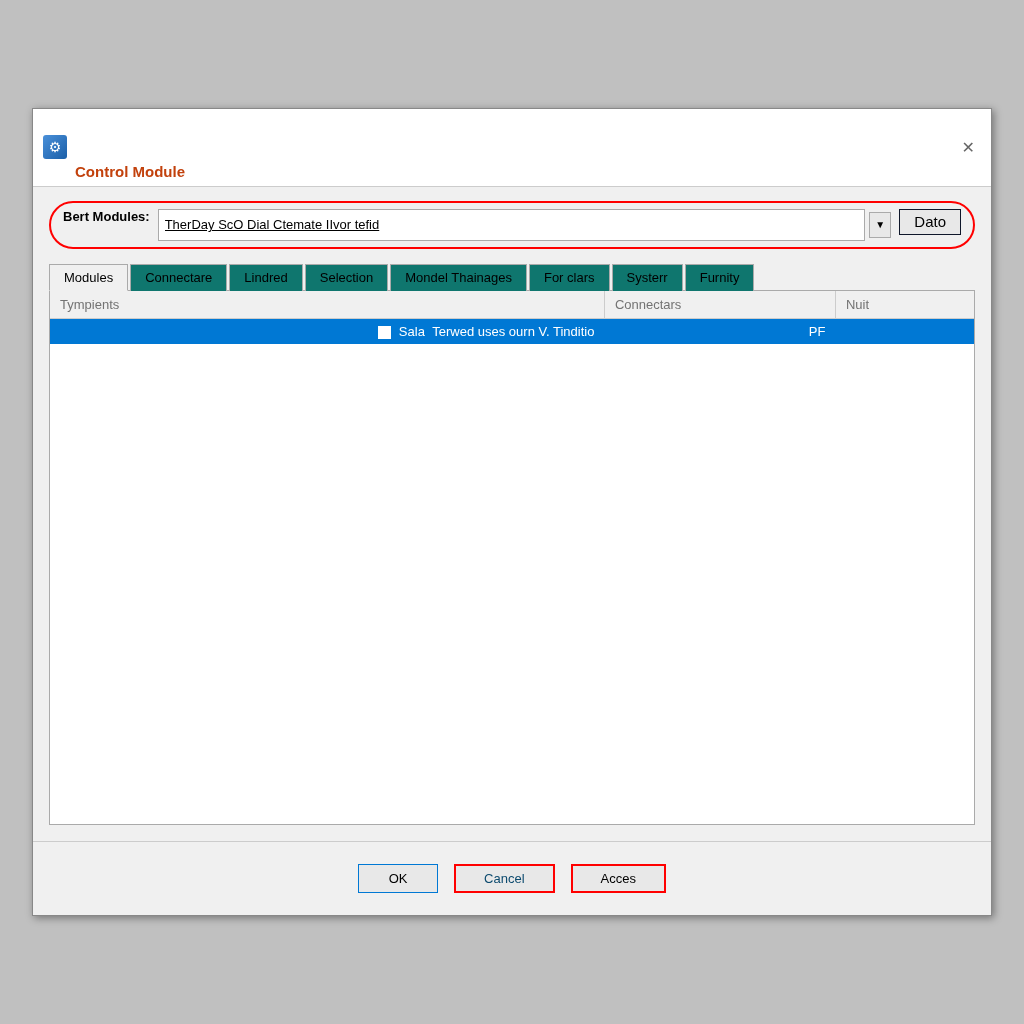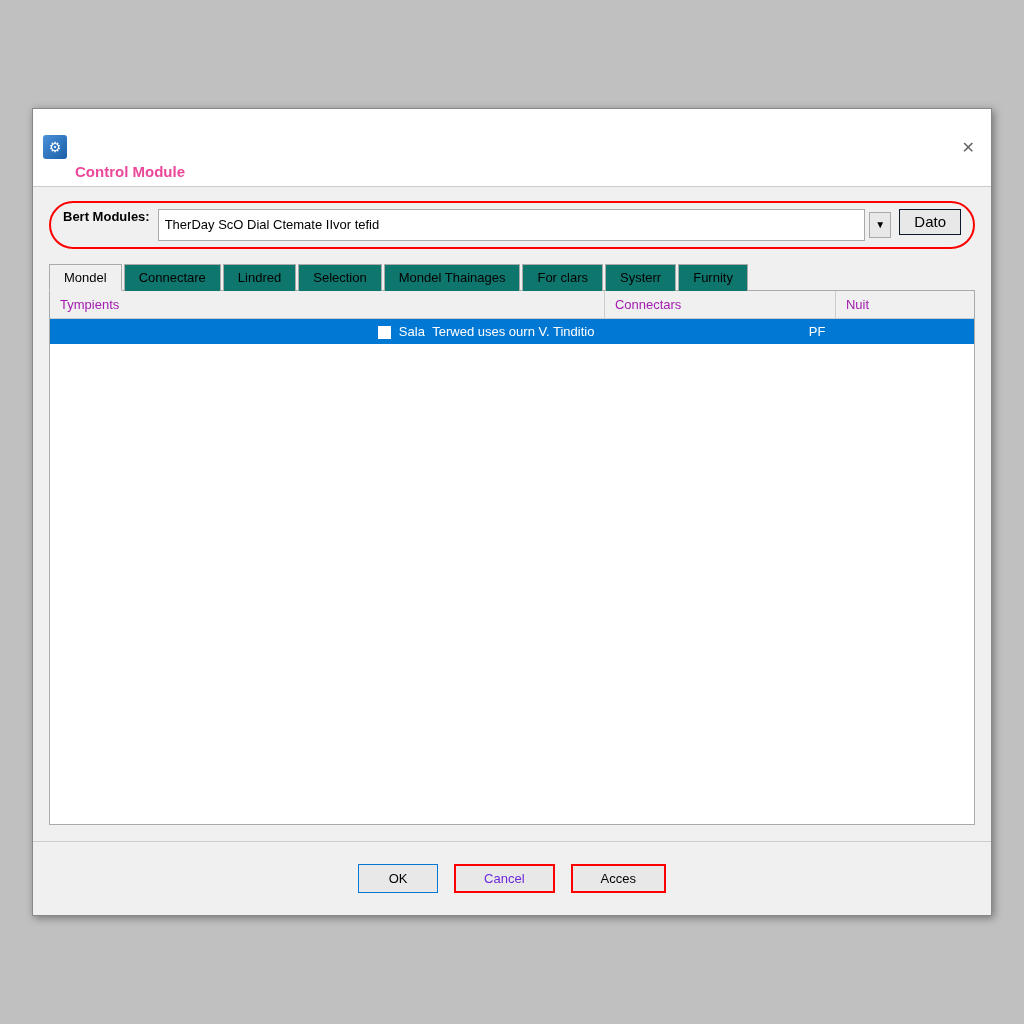--- a/index.html
+++ b/index.html
@@ -40,21 +40,21 @@
       border-radius: 3px;
       display: flex;
       align-items: center;
       justify-content: center;
       color: white;
       font-size: 14px;
     }
     .title-bar-text {
       font-size: 15px;
       font-weight: bold;
-      color: #ec4899;
+      color: #c2410c;
       margin-top: 48px;
     }
     .title-bar-close {
       color: #666;
       font-size: 16px;
       cursor: pointer;
       padding: 2px 6px;
     }
     .window-body {
       padding: 14px 16px 16px;
@@ -79,20 +79,21 @@
       align-items: center;
       gap: 4px;
     }
     .bert-input {
       flex: 1;
       border: 1px solid #aaa;
       padding: 15px 6px;
       font-size: 13px;
       background: white;
       height: 26px;
+      text-decoration: underline;
     }
     .bert-dropdown-btn {
       border: 1px solid #aaa;
       background: #e8e8e8;
       width: 22px;
       height: 26px;
       display: flex;
       align-items: center;
       justify-content: center;
       cursor: pointer;
@@ -142,21 +143,21 @@
       border-collapse: collapse;
     }
     thead tr {
       background: #f0f0f0;
     }
     th {
       text-align: left;
       padding: 6px 10px;
       border-bottom: 1px solid #ccc;
       font-weight: normal;
-      color: #a21caf;
+      color: #737373;
       font-size: 13px;
     }
     th:not(:last-child) {
       border-right: 1px solid #ccc;
     }
     td {
       padding: 5px 10px;
       vertical-align: middle;
       font-size: 13px;
       color: #000;
@@ -204,21 +205,21 @@
       text-align: center;
     }
     .btn-ok {
       background: #e8e8e8;
       border: 1px solid #0078d4;
       color: #000;
     }
     .btn-cancel {
       background: #e8e8e8;
       border: 2px solid red;
-      color: #6d28d9;
+      color: #0c4a6e;
     }
     .btn-acces {
       background: #e8e8e8;
       border: 2px solid red;
       color: #000;
     }
     .col-tympients { width: 60%; }
     .col-connectars { width: 25%; }
     .col-nuit { width: 15%; }
     .first-row-highlight {
@@ -245,21 +246,21 @@
     <div class="bert-modules-row">
       <span class="bert-label">Bert Modules:</span>
       <div class="bert-select-wrapper">
         <input class="bert-input" type="text" value="TherDay ScO Dial Ctemate IIvor tefid" style="">
         <div class="bert-dropdown-btn">▼</div>
       </div>
       <button class="dato-btn">Dato</button>
     </div>
 
     <div class="tabs">
-      <div class="tab active">Mondel</div>
+      <div class="tab active">Modules</div>
       <div class="tab">Connectare</div>
       <div class="tab">Lindred</div>
       <div class="tab">Selection</div>
       <div class="tab">Mondel Thainages</div>
       <div class="tab">For clars</div>
       <div class="tab">Systerr</div>
       <div class="tab">Furnity</div>
     </div>
 
     <div class="tab-content">

